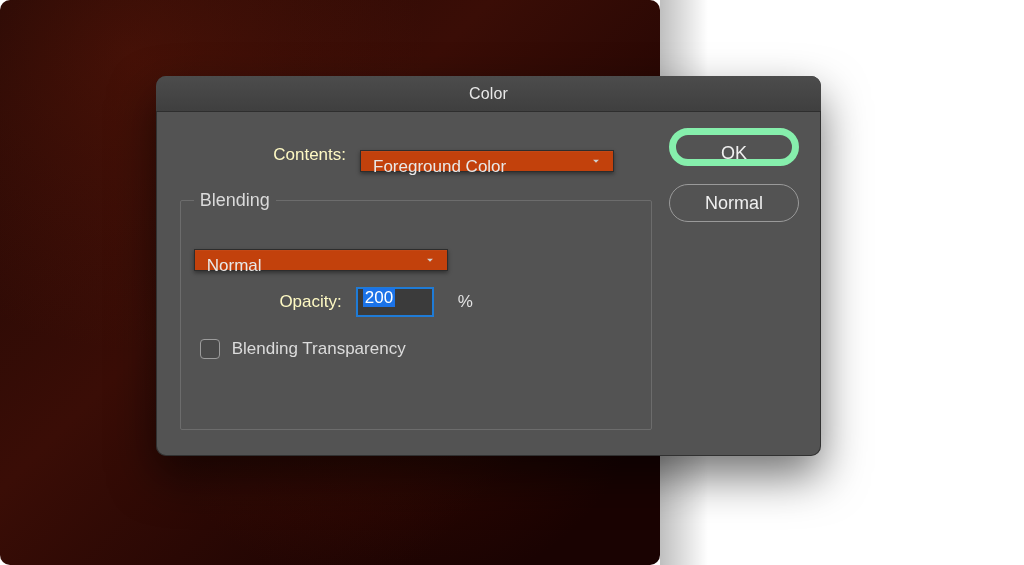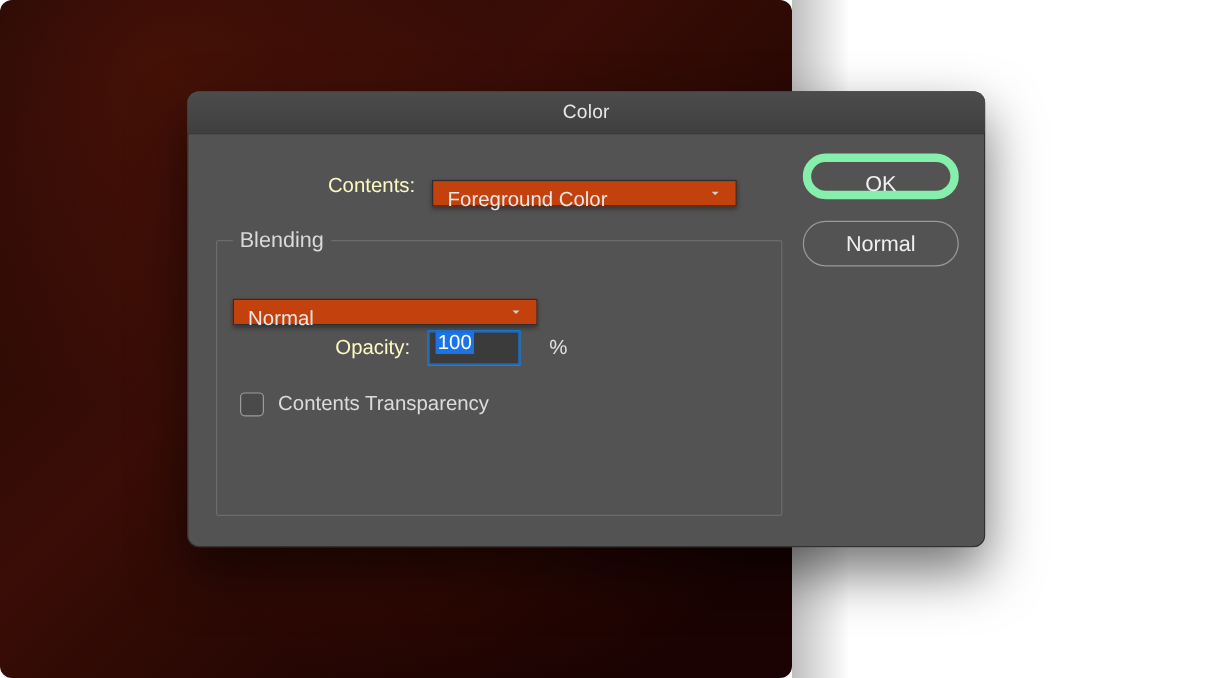--- a/index.html
+++ b/index.html
@@ -79,21 +79,21 @@
   fieldset.blending {
     position: absolute; left: 22px; top: 78px; width: 472px; height: 240px;
     border: 1px solid #6c6c6c; border-radius: 2px;
   }
   fieldset.blending legend { padding: 0 6px; color: #dadada; font-size: 18px; }
 
   .mode-row { margin-top: 20px; }
   .mode-row .label { width: 148px; }
   .mode-row .select { width: 254px; }
 
-  .opacity-row { margin-top: 4px; }
+  .opacity-row { margin-top: 16px; }
   .opacity-row .label { width: 148px; }
   .opacity-input {
     width: 78px; height: 30px; background: #3b3b3b; color: #fff;
     border: 1px solid #1f7bd6; padding: 0 6px; font-size: 17px;
     box-shadow: 0 0 0 1px #1f7bd6 inset;
   }
   .opacity-input::selection { background: #1b73e8; color: #fff; }
   .pct { margin-left: 10px; color: #e2e2e2; }
 
   .preserve-row { margin-top: 22px; display: flex; align-items: center; gap: 12px; margin-left: 6px; }
@@ -146,26 +146,26 @@
               <svg viewBox="0 0 24 24">
                   <path d="M7 10l5 5 5-5z"></path>
                 </svg>
             </span>
           </div>
         </div>
 
         <div class="row opacity-row">
           <div class="label">Opacity:</div>
           <div class="opacity-input">
-            <span class="sel">100</span>
+            <span class="sel">200</span>
           </div>
           <span class="pct">%</span>
         </div>
 
         <div class="preserve-row">
           <span class="checkbox"></span>
-          <span>Contents Transparency</span>
+          <span>Blending Transparency</span>
         </div>
       </fieldset>
 
     </div>
   </div>
 </div>
 
 </body></html>

